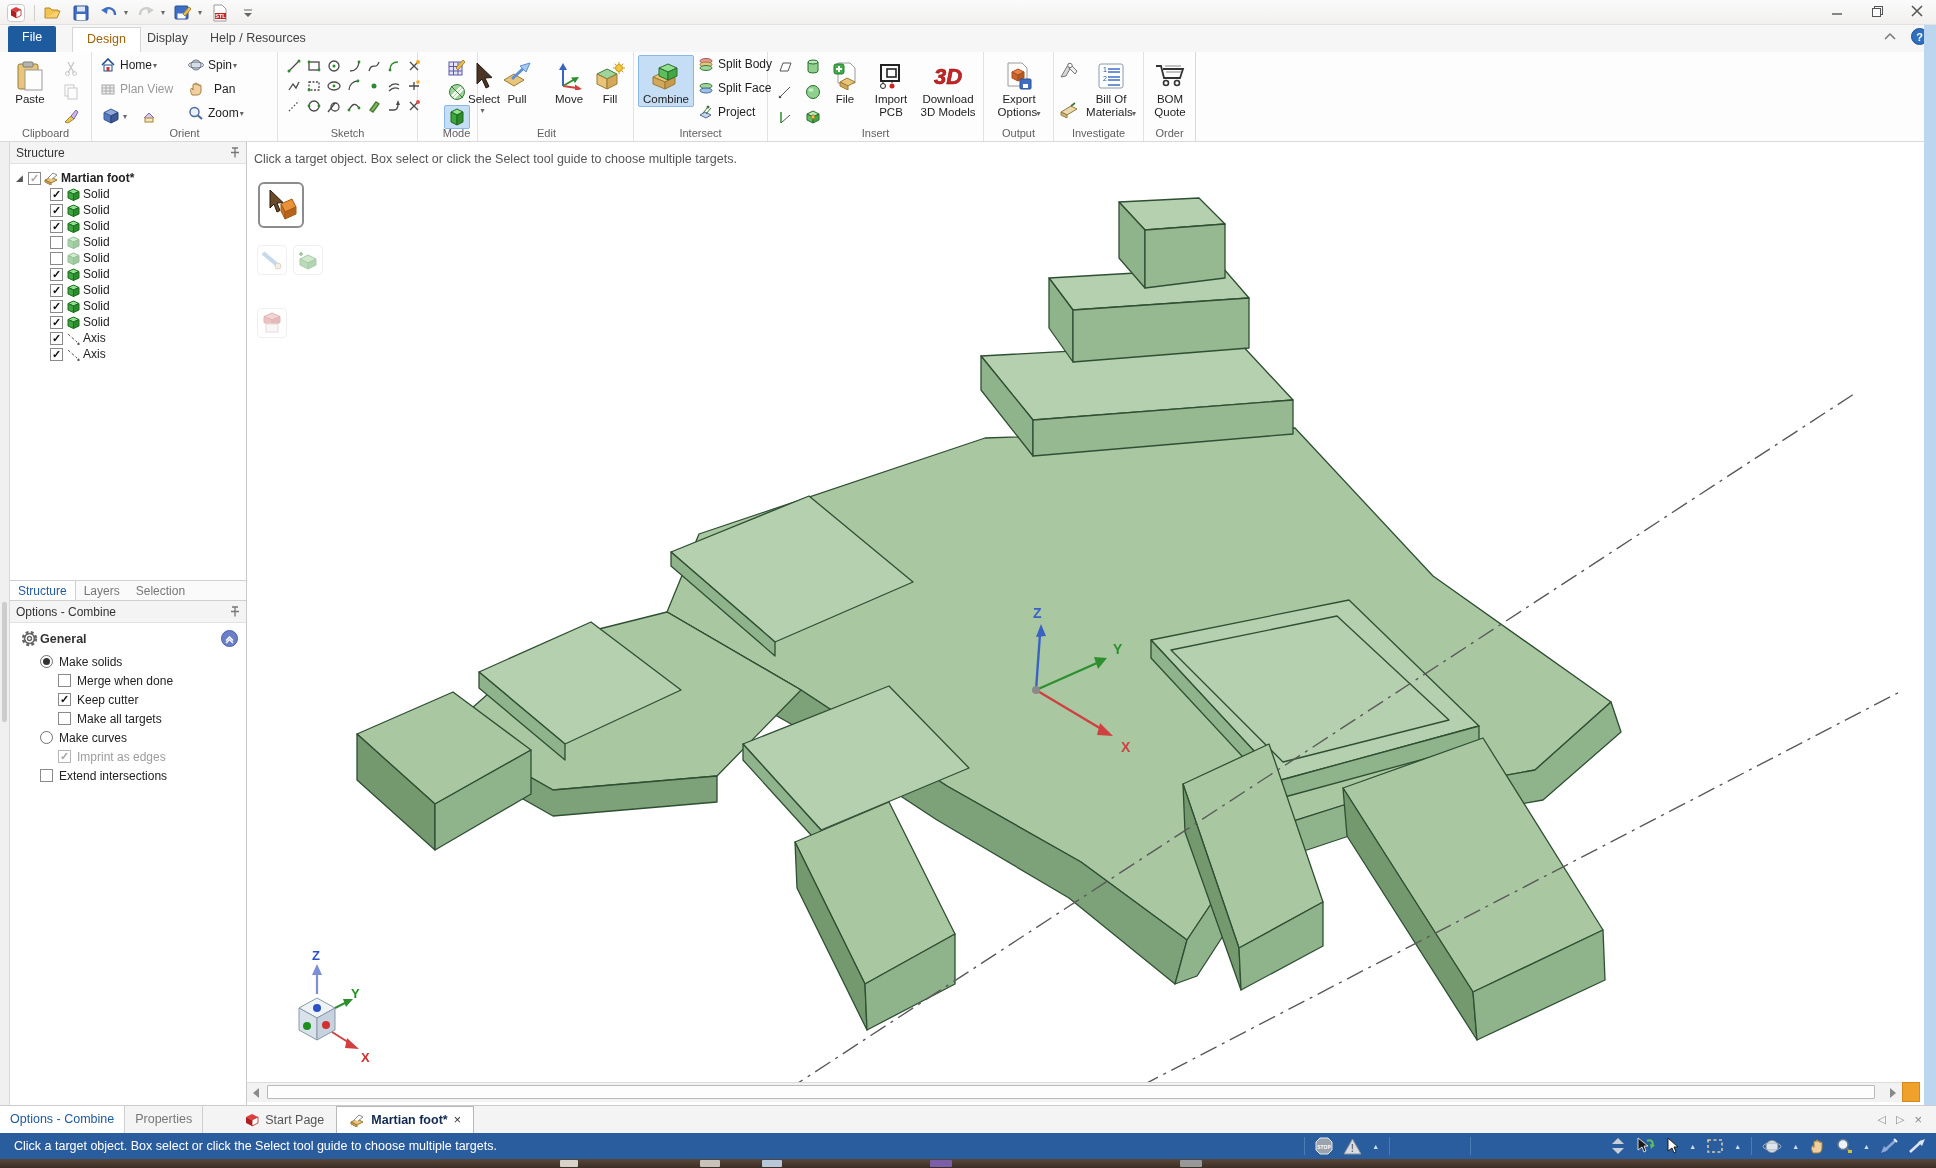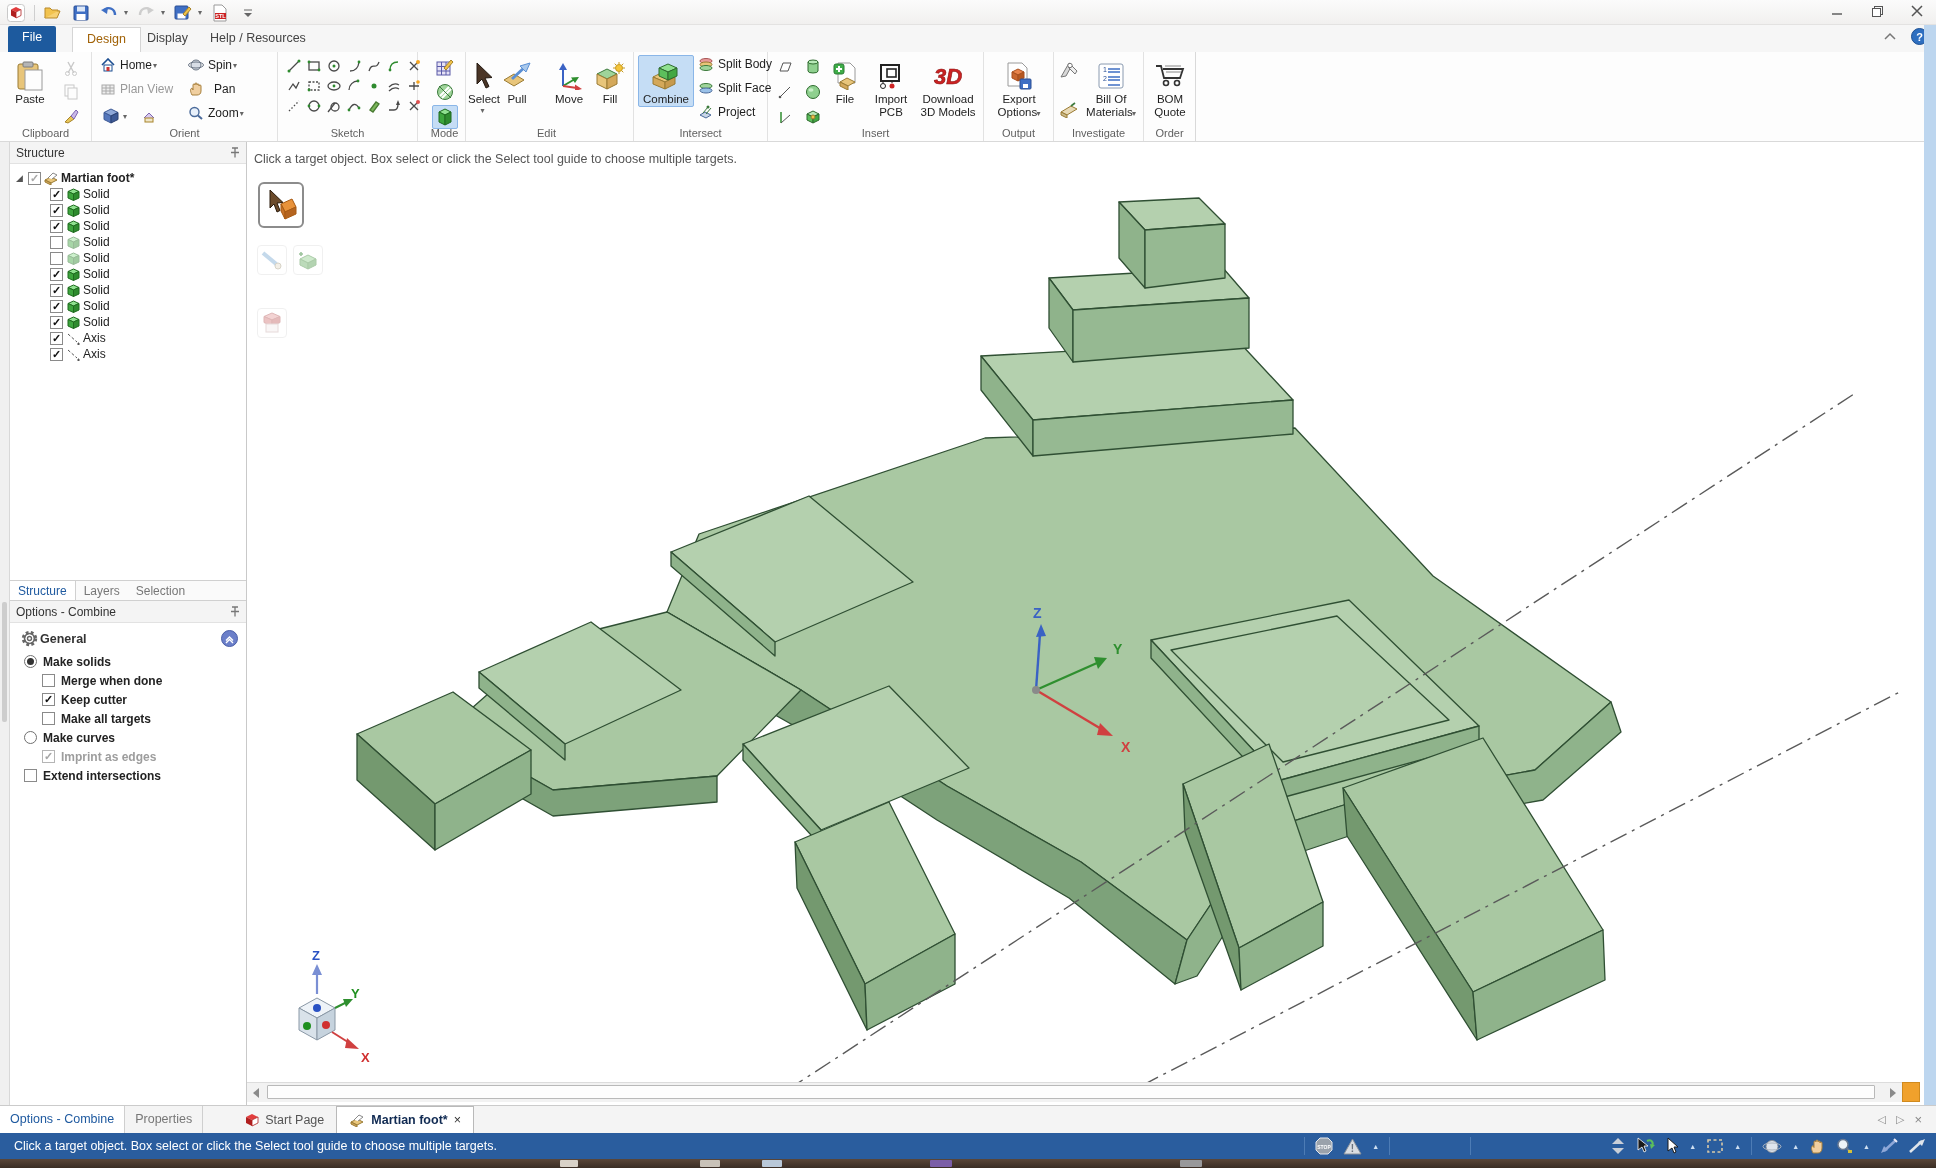--- a/index.html
+++ b/index.html
@@ -410,21 +410,21 @@
       <span class="sk" title="delete-sketch">
           <svg width="16" height="16">
             <path d="M4,4 L12,12 M12,4 L4,12"></path>
             <circle cx="12" cy="4" r="2" fill="#e05050" stroke="none"></circle>
           </svg>
         </span>
     </div>
     <div class="glabel">Sketch</div>
   </div>
 
-  <div class="rgroup" style="left:424px;width:42px;">
+  <div class="rgroup" style="left:436px;width:42px;">
     <span class="rbtn-m" style="left:8px;top:3px;" title="sketch-mode">
         <svg width="18" height="18">
           <rect x="1" y="4" width="13" height="13" fill="#e6e2f5" stroke="#5a5aa8"></rect>
           <path d="M1,8.5 h13 M1,13 h13 M5.5,4 v13 M10,4 v13" stroke="#5a5aa8"></path>
           <path d="M8,10 L15,2 L17,4 L10,12 Z" fill="#f0c24a" stroke="#a8842a"></path>
         </svg>
       </span>
     <span class="rbtn-m" style="left:8px;top:28px;" title="section-mode">
         <svg width="18" height="18">
           <circle cx="9" cy="9" r="7.5" fill="#9fd49a" stroke="#3c7a3c"></circle>
@@ -846,21 +846,21 @@
         </span>
       <span style="font-weight:bold;font-size:12.5px;color:#333;">General</span>
       <span class="sp" style="flex:1;"></span>
       <span>
           <svg width="17" height="17">
             <circle cx="8.5" cy="8.5" r="8" fill="#6b7fc9" stroke="#4a5ea8"></circle>
             <path d="M5,10.5 L8.5,7 L12,10.5 M5,13 L8.5,9.5 L12,13" fill="none" stroke="#fff" stroke-width="1.4"></path>
           </svg>
         </span>
     </div>
-    <div style="padding-left:14px;font-weight:bold;">
+    <div style="padding-left:30px;">
       <div class="opt-row" data-checked="true">
         <span class="radio" data-checked="true"></span>
         <span>Make solids</span>
       </div>
       <div class="opt-row ind">
         <span class="cb" data-checked="false"></span>
         <span>Merge when done</span>
       </div>
       <div class="opt-row ind">
         <span class="cb" data-checked="true"></span>

